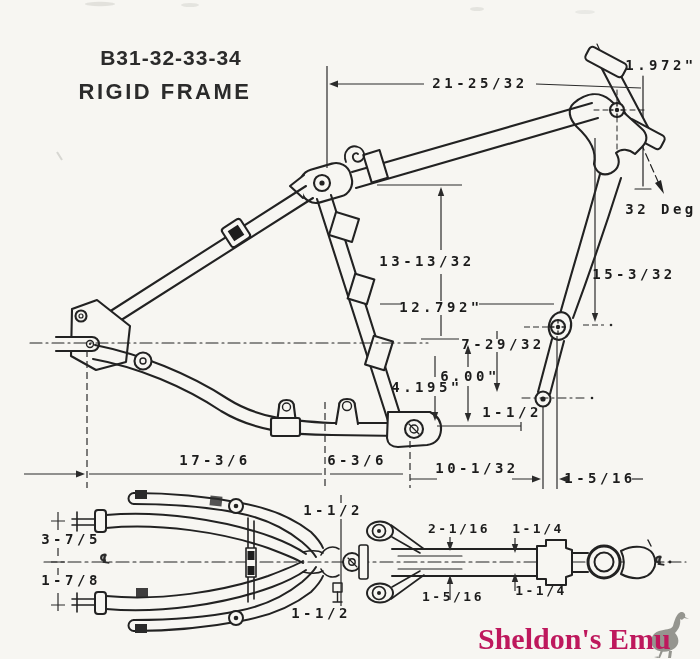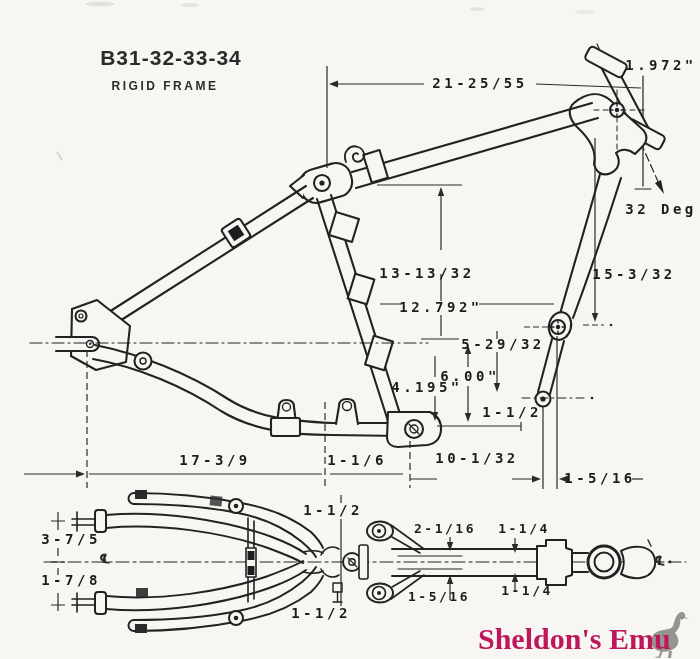--- a/index.html
+++ b/index.html
@@ -7,32 +7,32 @@
     position:relative;width:700px;height:659px;overflow:hidden;
     background:#f7f6f2;
     font-family:"DejaVu Sans Mono",monospace;
   }
   svg.art{position:absolute;left:0;top:0;}
   .dim{
     position:absolute;transform:translateX(-50%);
     font:700 14px "DejaVu Sans Mono",monospace;
     letter-spacing:3.5px;color:#1c1c1c;white-space:nowrap;
   }
-  .dim.small{font-size:13px;letter-spacing:2.5px;}
+  .dim.small{font-size:13px;letter-spacing:2.5px;margin-left:14px;}
   .cl{
     position:absolute;transform:translateX(-50%) rotate(8deg);
     font:700 13px "DejaVu Sans",sans-serif;color:#2a2a2a;
   }
   .title-line{
     position:absolute;transform:translateX(-50%);
     font-family:"Liberation Sans",sans-serif;font-weight:700;color:#2b2b2b;
     white-space:nowrap;
   }
   .t1{font-size:21px;letter-spacing:1px;}
-  .t2{font-size:12px;letter-spacing:2.5px;}
+  .t2{font-size:22px;letter-spacing:2.5px;}
   .watermark{
     position:absolute;
     font-family:"Liberation Serif",serif;font-weight:700;
     font-size:30px;color:#be185d;white-space:nowrap;
   }
 </style>
 </head>
 <body>
 
 <div class="stage">
@@ -257,33 +257,33 @@
              C 4,31 7,23 14,21 C 20,19 26,20 28,16 C 29,12 31,6 33,4 C 34,3 35,2 36,2 Z"></path>
     <path d="M 16,40 L 13,48 L 15,48 L 18,41 Z"></path>
     <path d="M 24,41 L 23,48 L 26,48 L 27,41 Z"></path>
     <path d="M 13,48 L 9,47 L 13,46.5 Z"></path>
   </g>
 </svg>
 
 <div class="title-line t1" style="left:171px;top:46px">B31-32-33-34</div>
 <div class="title-line t2" style="left:165px;top:79px">RIGID FRAME</div>
 
-<div class="dim" style="left:480px;top:75px">21-25/55</div>
+<div class="dim" style="left:480px;top:75px">21-25/32</div>
 <div class="dim" style="left:661px;top:57px">1.972"</div>
 <div class="dim" style="left:661px;top:201px">32 Deg</div>
-<div class="dim" style="left:427px;top:265px">13-13/32</div>
+<div class="dim" style="left:427px;top:253px">13-13/32</div>
 <div class="dim" style="left:634px;top:266px">15-3/32</div>
 <div class="dim" style="left:441px;top:299px">12.792"</div>
-<div class="dim" style="left:503px;top:336px">5-29/32</div>
+<div class="dim" style="left:503px;top:336px">7-29/32</div>
 <div class="dim" style="left:470px;top:368px">6.00"</div>
 <div class="dim" style="left:427px;top:379px">4.195"</div>
 <div class="dim" style="left:512px;top:404px">1-1/2</div>
-<div class="dim" style="left:215px;top:452px">17-3/9</div>
-<div class="dim" style="left:357px;top:452px">1-1/6</div>
-<div class="dim" style="left:477px;top:450px">10-1/32</div>
+<div class="dim" style="left:215px;top:452px">17-3/6</div>
+<div class="dim" style="left:357px;top:452px">6-3/6</div>
+<div class="dim" style="left:477px;top:460px">10-1/32</div>
 <div class="dim" style="left:600px;top:470px">1-5/16</div>
 
 <div class="dim" style="left:333px;top:502px">1-1/2</div>
 <div class="dim" style="left:71px;top:531px">3-7/5</div>
 <div class="dim" style="left:71px;top:572px">1-7/8</div>
 <div class="dim" style="left:321px;top:605px">1-1/2</div>
 <div class="dim small" style="left:445px;top:521px">2-1/16</div>
 <div class="dim small" style="left:524px;top:521px">1-1/4</div>
 <div class="dim small" style="left:439px;top:589px">1-5/16</div>
 <div class="dim small" style="left:527px;top:583px">1-1/4</div>

